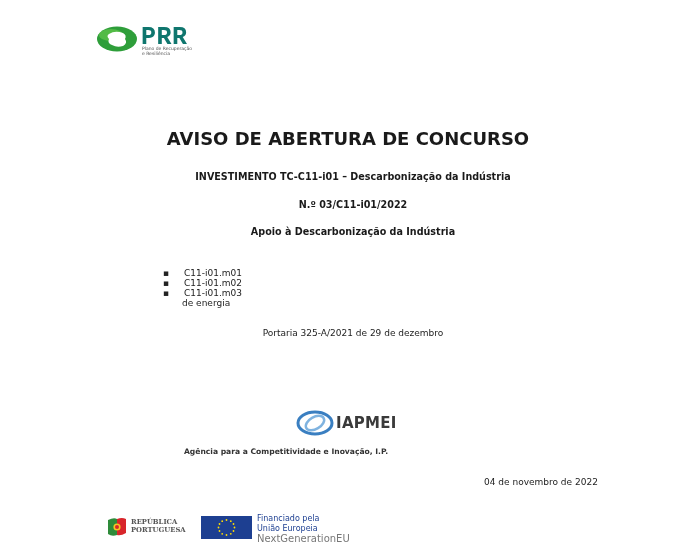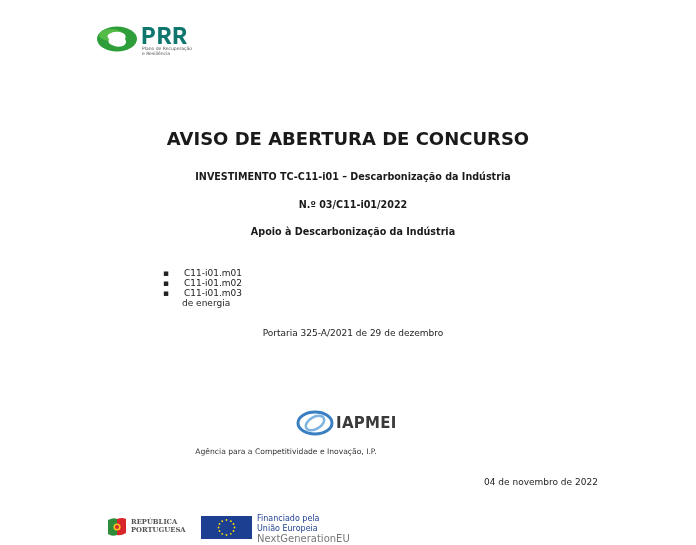--- a/index.html
+++ b/index.html
@@ -24,21 +24,21 @@
     .measure-row { display: flex; position: relative; }
     .bullet { position: absolute; left: 0; top: 0; width: 21px; }
     .code { margin-left: 21px; width: 85px; flex-shrink: 0; }
     .desc { flex: 1; }
     .wrap-line { margin-left: 19px; }
 
     .portaria { left: 0; width: 706px; text-align: center; top: 328px; font-size: 9px; color: #222; }
 
     .iapmei { left: 296px; top: 410px; width: 120px; height: 28px; }
     .iapmei-text { position: absolute; left: 40px; top: 4px; font-weight: bold; font-size: 15px; color: #3a3a3a; letter-spacing: 0.3px; }
-    .agencia { left: 0; width: 572px; text-align: center; top: 447px; font-size: 7.6px; font-weight: normal; color: #333; }
+    .agencia { left: 0; width: 572px; text-align: center; top: 447px; font-size: 7.6px; font-weight: bold; color: #333; }
 
     .date { left: 484px; top: 477px; font-size: 9px; color: #222; }
 
     .footer-rp { left: 106px; top: 516px; width: 90px; height: 22px; }
     .rp-text { position: absolute; left: 25px; top: 2px; font-family: "DejaVu Serif", serif; font-weight: bold; font-size: 6.8px; line-height: 8px; color: #555; }
     .eu-flag { left: 201px; top: 516px; width: 51px; height: 23px; background: #1d3f91; }
     .eu-text { left: 257px; top: 514px; font-size: 8px; line-height: 10px; }
     .eu-l1, .eu-l2 { font-weight: normal; color: #1d3f91; display: block; }
     .eu-l3 { color: #777; font-size: 10px; display: block; }
   </style>

